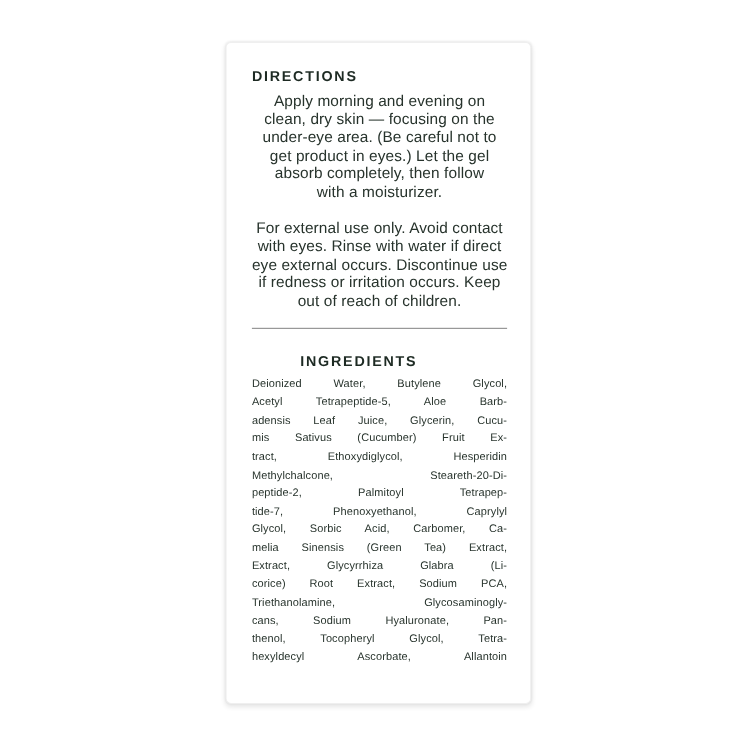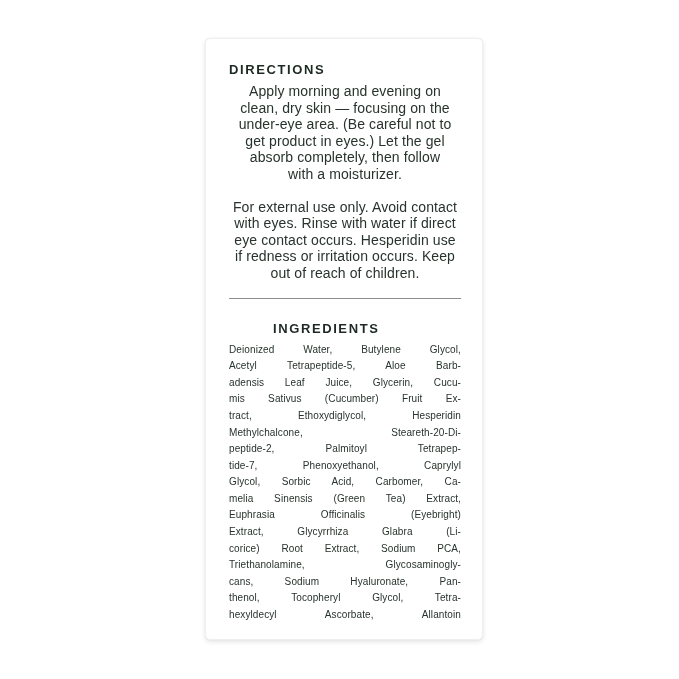--- a/index.html
+++ b/index.html
@@ -83,41 +83,40 @@
       <div class="body-line">clean, dry skin — focusing on the</div>
       <div class="body-line">under-eye area. (Be careful not to</div>
       <div class="body-line">get product in eyes.) Let the gel</div>
       <div class="body-line">absorb completely, then follow</div>
       <div class="body-line">with a moisturizer.</div>
     </div>
 
     <div class="para">
       <div class="body-line">For external use only. Avoid contact</div>
       <div class="body-line">with eyes. Rinse with water if direct</div>
-      <div class="body-line">eye contact occurs. Hesperidin use</div>
+      <div class="body-line">eye external occurs. Discontinue use</div>
       <div class="body-line">if redness or irritation occurs. Keep</div>
       <div class="body-line">out of reach of children.</div>
     </div>
 
     <hr class="divider">
 
     <h2 class="section-heading ingredients-heading">INGREDIENTS</h2>
 
     <div>
       <div class="just-line">Deionized Water, Butylene Glycol,</div>
       <div class="just-line">Acetyl Tetrapeptide-5, Aloe Barb-</div>
       <div class="just-line">adensis Leaf Juice, Glycerin, Cucu-</div>
       <div class="just-line">mis Sativus (Cucumber) Fruit Ex-</div>
       <div class="just-line">tract, Ethoxydiglycol, Hesperidin</div>
       <div class="just-line">Methylchalcone, Steareth-20-Di-</div>
       <div class="just-line">peptide-2, Palmitoyl Tetrapep-</div>
       <div class="just-line">tide-7, Phenoxyethanol, Caprylyl</div>
       <div class="just-line">Glycol, Sorbic Acid, Carbomer, Ca-</div>
       <div class="just-line">melia Sinensis (Green Tea) Extract,</div>
-      <div class="just-line">Euphrasia Officinalis (Eyebright)</div>
       <div class="just-line">Extract, Glycyrrhiza Glabra (Li-</div>
       <div class="just-line">corice) Root Extract, Sodium PCA,</div>
       <div class="just-line">Triethanolamine, Glycosaminogly-</div>
       <div class="just-line">cans, Sodium Hyaluronate, Pan-</div>
       <div class="just-line">thenol, Tocopheryl Glycol, Tetra-</div>
       <div class="just-line">hexyldecyl Ascorbate, Allantoin</div>
     </div>
 
   </div>
 </div>

